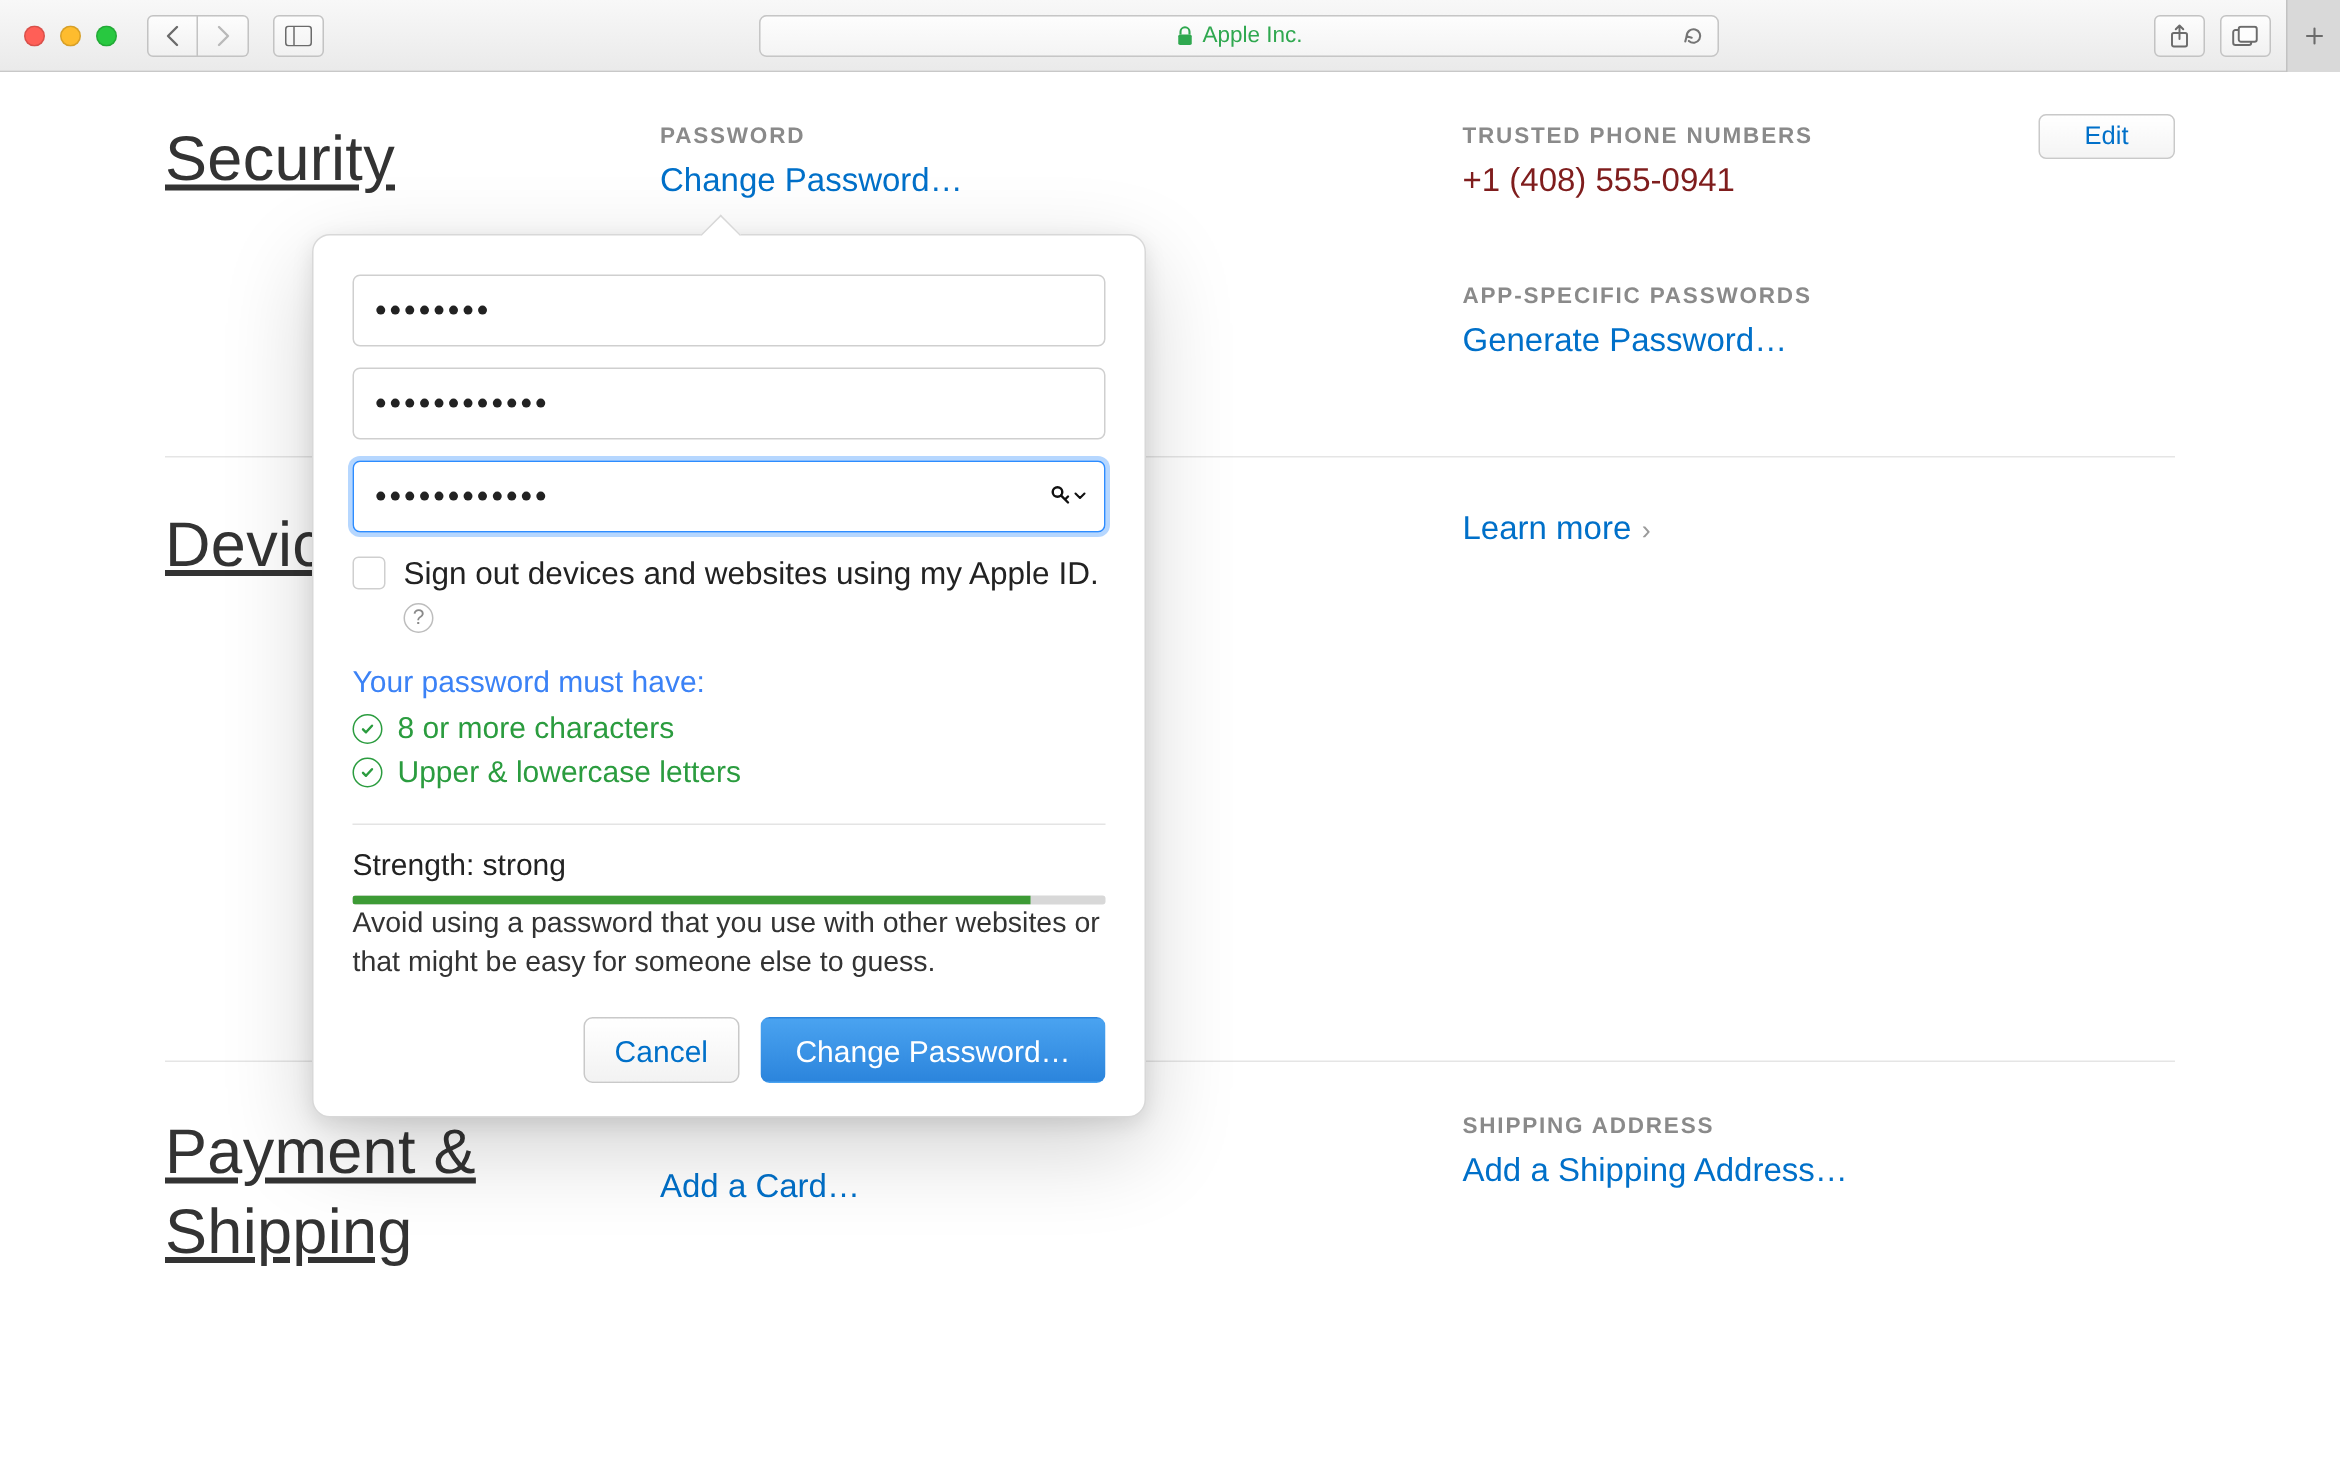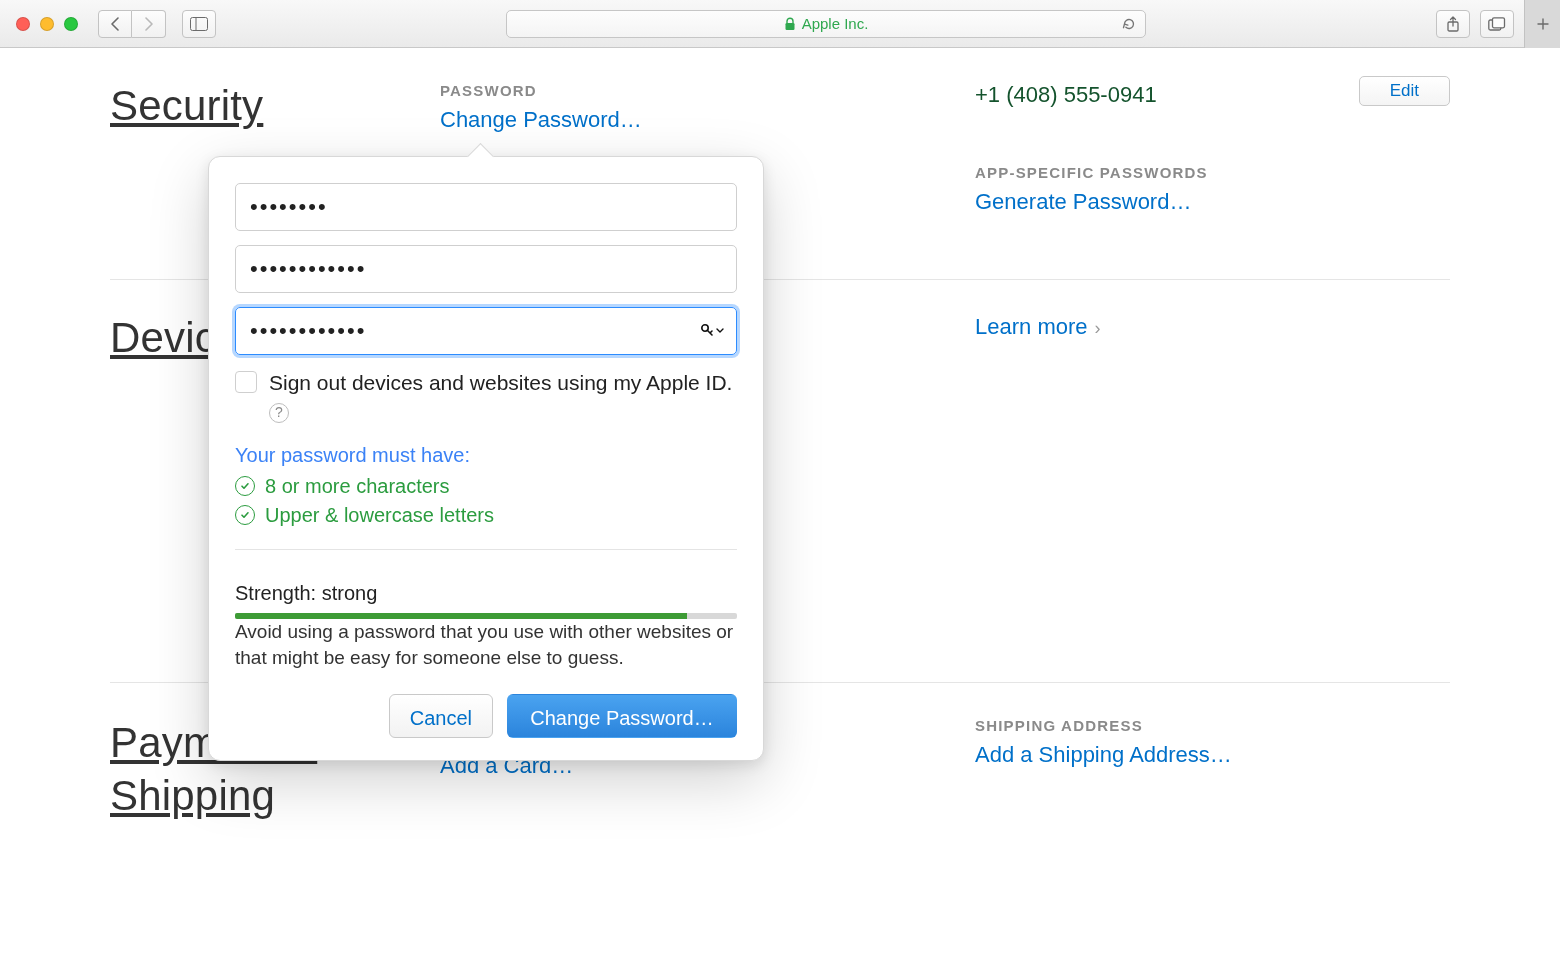--- a/index.html
+++ b/index.html
@@ -65,21 +65,21 @@
     text-decoration: underline;
   }
   .cols { flex:1; display:flex; gap:60px; position:relative; }
   .col { flex:1; }
   
   .label-sm {
     font-size: 15px; font-weight:600; letter-spacing:1.2px;
     color:#8a8a8a; text-transform:uppercase; margin-bottom:8px;
   }
   .linkish { color:#0070c9; font-size:22px; cursor:pointer; }
-  .val-lg { font-size:22px; color:#14532d; }
+  .val-lg { font-size:22px; color:#7f1d1d; }
   .edit-btn {
     position:absolute; right:0; top:-6px;
     border:1px solid #c9c9c9; border-radius:5px;
     background:linear-gradient(#fff,#f4f4f4);
     color:#0070c9; font-size:17px;
     padding:4px 30px; cursor:pointer;
   }
   .block { margin-bottom: 30px; }
   .chev { color:#9a9a9a; font-size:18px; margin-left:2px; }
   
@@ -116,21 +116,21 @@
   .chk-row { display:flex; align-items:flex-start; gap:12px; margin:6px 0 18px; }
   .chk { width:22px; height:22px; border:1px solid #cfcfcf; border-radius:4px; flex-shrink:0; margin-top:2px; }
   .chk-label { font-size:21px; color:#222; line-height:1.35; }
   .help { display:inline-flex; width:20px; height:20px; border:1px solid #bdbdbd; border-radius:50%; align-items:center; justify-content:center; color:#8a8a8a; font-size:14px; vertical-align:middle; }
   
   .reqs-title { font-size:20px; color:#3b82f6; margin-bottom:8px; }
   .req { display:flex; align-items:center; gap:10px; color:#2b9c3f; font-size:20px; margin:6px 0; }
   .req .ico { width:20px; height:20px; border:1.5px solid #2b9c3f; border-radius:50%; display:flex; align-items:center; justify-content:center; }
   .req .ico svg { display:block }
   
-  .strength-row { margin-top:22px; border-top:1px solid #e4e4e4; padding-top:32px; }
+  .strength-row { margin-top:22px; border-top:1px solid #e4e4e4; padding-top:16px; }
   .strength-label { font-size:20px; color:#222; margin-bottom:8px; }
   .bar { width:100%; height:6px; background:#d8d8d8; border-radius:2px; overflow:hidden; }
   .bar-fill { height:100%; width:90%; background:#3d9b35; }
   
   .hint { font-size:19px; color:#333; line-height:1.4; }
   
   .btn-row { display:flex; justify-content:flex-end; gap:14px; margin-top:22px; }
   .btn { height:44px; border-radius:6px; font-size:20px; padding:12px 20px; cursor:pointer; border:1px solid transparent; }
   .btn-secondary { background:linear-gradient(#fff,#f2f2f2); border:1px solid #c9c9c9; color:#0070c9; }
   .btn-primary { background:linear-gradient(#4aa3f0,#2b84dc); color:#fff; min-width:230px; }
@@ -215,20 +215,21 @@
       <div class="section-title">Security</div>
       <div class="cols">
         <div class="col">
           <div class="block">
             <div class="label-sm">PASSWORD</div>
             <div class="linkish">Change Password…</div>
           </div>
         </div>
         <div class="col">
           <div class="block">
+            <div class="label-sm">TRUSTED PHONE NUMBERS</div>
             <div class="val-lg">+1 (408) 555-0941</div>
           </div>
           <div class="block" style="margin-top:56px">
             <div class="label-sm">APP-SPECIFIC PASSWORDS</div>
             <div class="linkish">Generate Password…</div>
           </div>
         </div>
         <button class="edit-btn">Edit</button>
       </div>
     </div>

